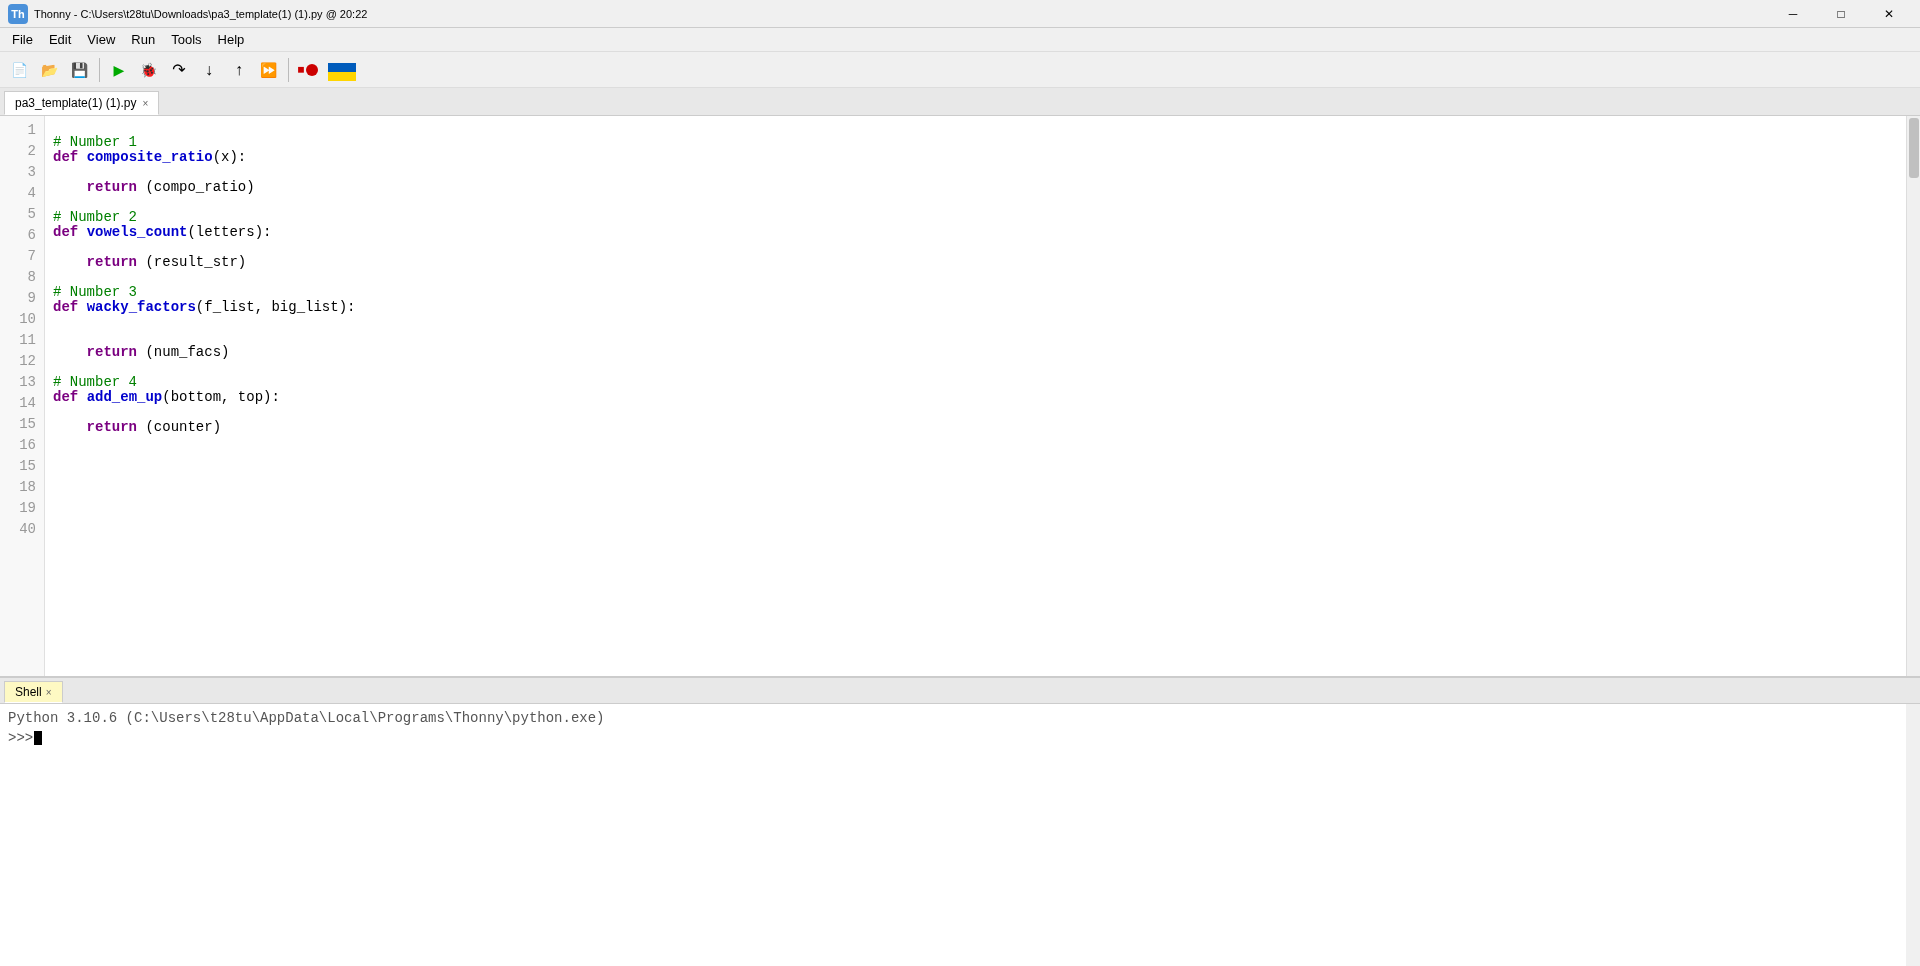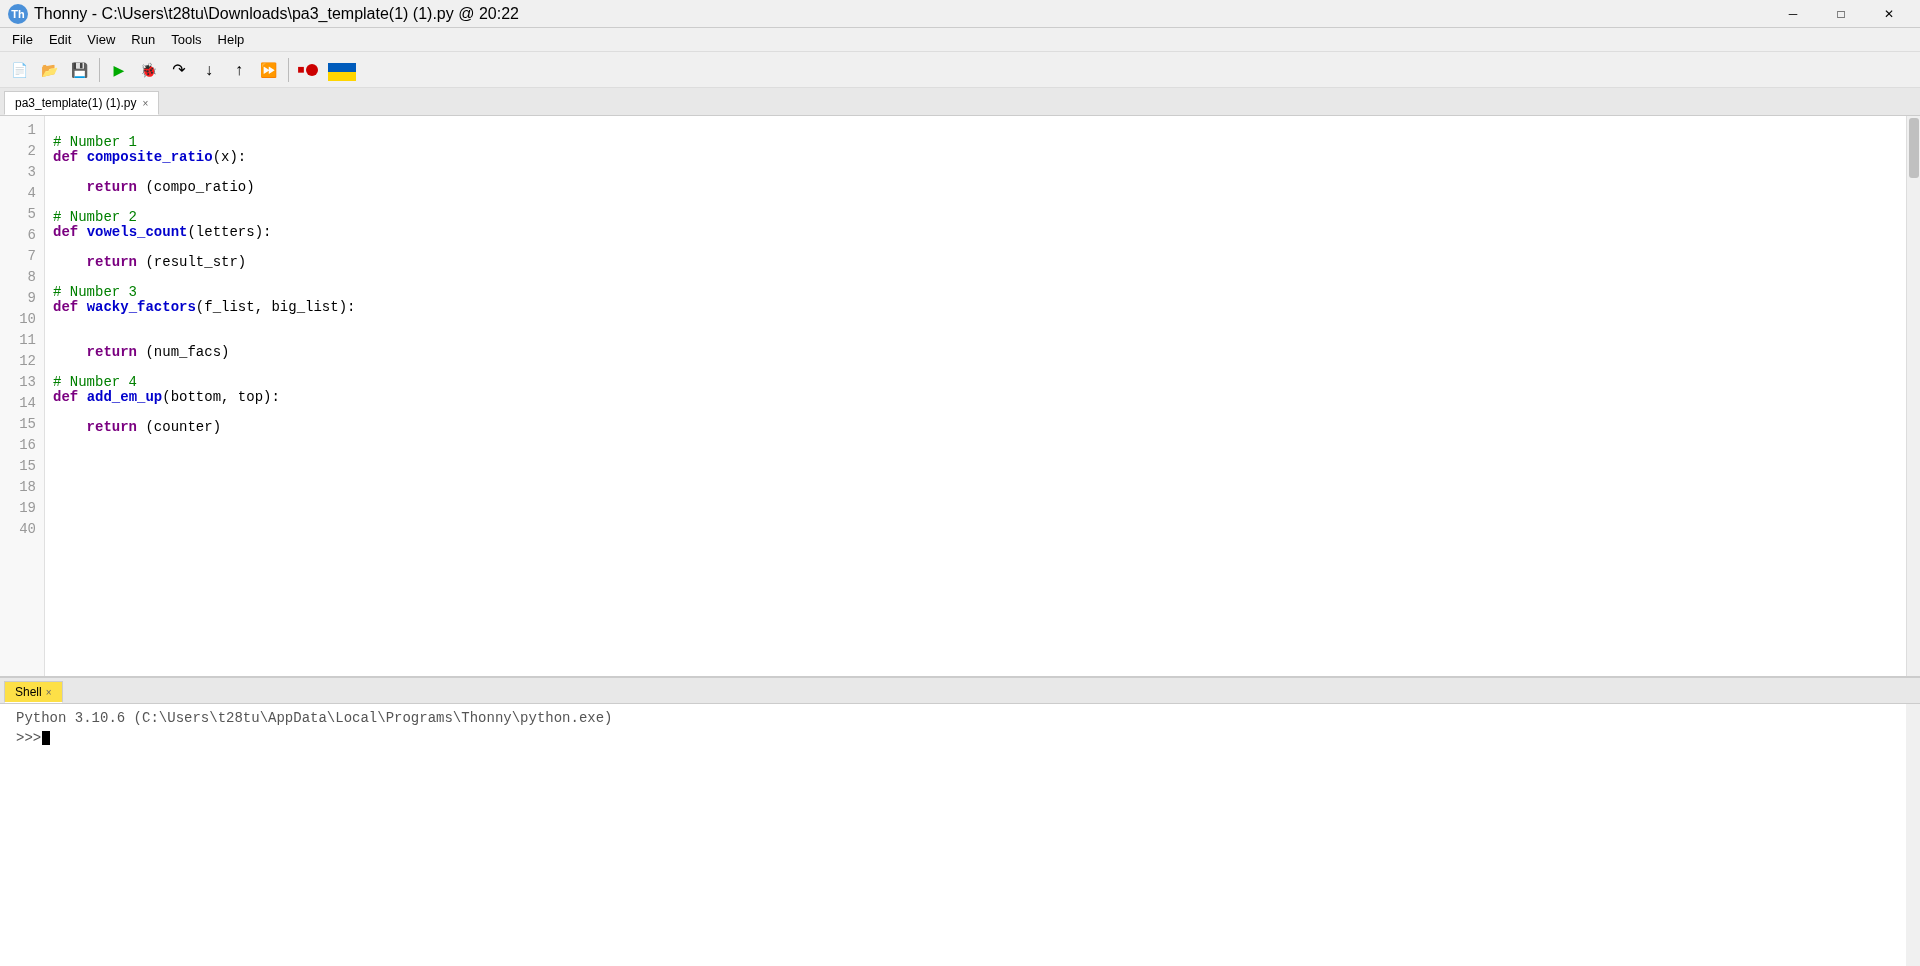--- a/index.html
+++ b/index.html
@@ -22,21 +22,21 @@
       padding: 0 8px;
       border-bottom: 1px solid #ccc;
       justify-content: space-between;
     }
     #title-bar-left {
       display: flex;
       align-items: center;
       gap: 6px;
     }
     #title-bar-title {
-      font-size: 16px;
+      font-size: 11px;
       color: #000;
     }
     #title-bar-controls {
       display: flex;
       gap: 2px;
     }
     .win-btn {
       width: 46px;
       height: 28px;
       border: none;
@@ -194,38 +194,38 @@
     }
     #shell-tab-bar {
       background: #e8e8e8;
       height: 26px;
       display: flex;
       align-items: flex-end;
       padding: 0 4px;
       border-bottom: 1px solid #ccc;
     }
     .shell-tab {
-      background: #fde047;
+      background: #fef9c3;
       border: 1px solid #ccc;
       border-bottom: 1px solid #fff;
       padding: 3px 10px;
       font-size: 12px;
       cursor: pointer;
       display: flex;
       align-items: center;
       gap: 4px;
       height: 22px;
     }
     .shell-tab-close {
       font-size: 10px;
       color: #666;
     }
     #shell-content {
       flex: 1;
-      padding: 6px 16px;
+      padding: 6px 8px;
       font-family: 'Consolas', 'Courier New', monospace;
       font-size: 14px;
       color: #555;
       overflow-y: auto;
     }
     #shell-prompt-line {
       display: flex;
       align-items: center;
       margin-top: 4px;
     }
@@ -267,21 +267,21 @@
     .icon-stop::before { content: '⏹'; font-size: 14px; color: #cc0000; }
     .icon-step-over::before { content: '↷'; font-size: 16px; }
     .icon-step-into::before { content: '↓'; font-size: 16px; }
     .icon-step-out::before { content: '↑'; font-size: 16px; }
     .icon-resume::before { content: '⏩'; font-size: 14px; }
 
     .thonny-icon {
       width: 20px;
       height: 20px;
       background: #4a90d9;
-      border-radius: 10px;
+      border-radius: 4px;
       display: inline-flex;
       align-items: center;
       justify-content: center;
       color: white;
       font-size: 11px;
       font-weight: bold;
     }
 
     
     .ua-flag {

